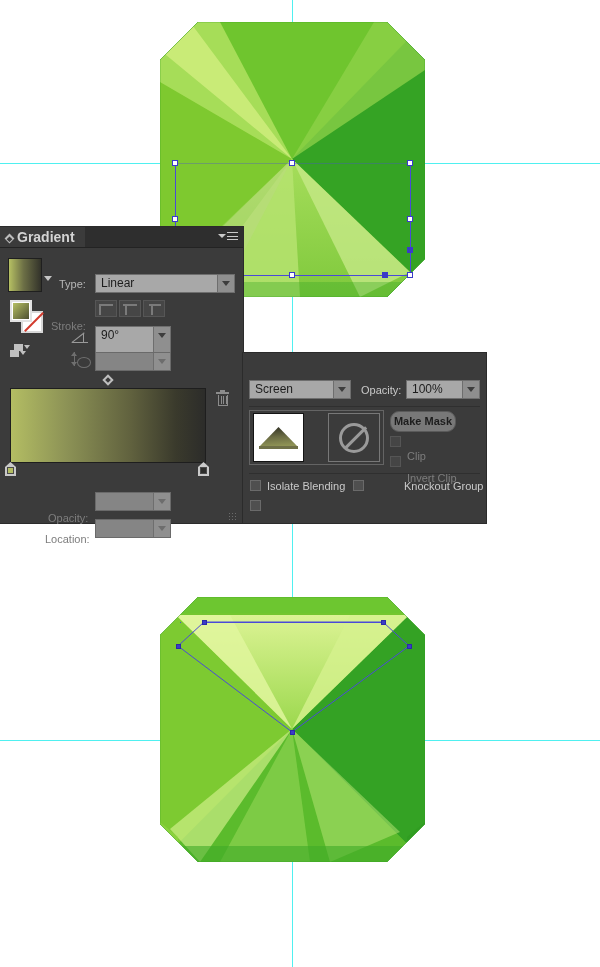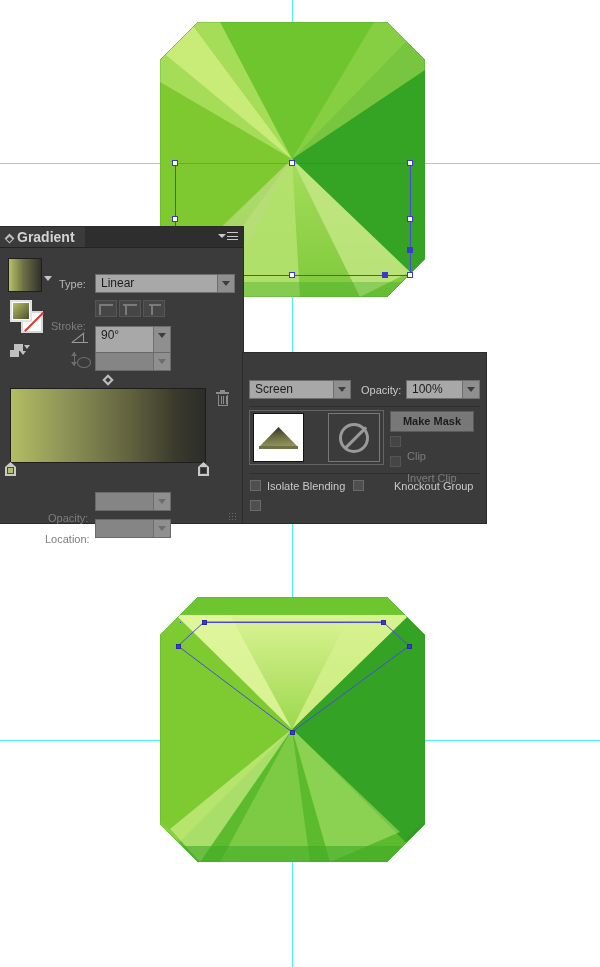--- a/index.html
+++ b/index.html
@@ -403,33 +403,33 @@
         </defs>
         <rect width="49" height="47" fill="#ffffff"></rect>
         <polygon points="24.5,13 44,33 5,33" fill="url(#thumbg)"></polygon>
         <rect x="5" y="32" width="39" height="3" fill="#6f7047"></rect>
       </svg>
     </div>
     <div class="mask-slot" style="left:85px;top:60px;width:52px;height:49px;">
       <div class="noicon" style="left:10px;top:9px;"></div>
     </div>
 
-    <div class="tbtn" style="left:147px;top:58px;width:84px;height:21px;">
+    <div class="tbtn" style="left:147px;top:58px;width:66px;height:21px;border-radius:9px;">
       <span>Make Mask</span>
     </div>
 
     <div class="cbx dis" style="left:147px;top:83px;"></div>
     <div class="lbl dim" style="position:absolute;left:164px;top:81px;">Clip</div>
 
     <div class="cbx dis" style="left:147px;top:103px;"></div>
     <div class="lbl dim" style="position:absolute;left:164px;top:103px;">Invert Clip</div>
 
     <div class="sep" style="left:6px;top:120px;width:231px;"></div>
 
     <div class="cbx" style="left:7px;top:127px;"></div>
     <div class="lbl" style="position:absolute;left:24px;top:127px;color:#c9c9c9;">Isolate Blending</div>
 
     <div class="cbx" style="left:110px;top:127px;"></div>
-    <div class="lbl" style="position:absolute;left:127px;top:127px;color:#c9c9c9;padding-left:24px;">Knockout Group</div>
+    <div class="lbl" style="position:absolute;left:137px;top:127px;color:#c9c9c9;padding-left:24px;">Knockout Group</div>
 
     <div class="cbx" style="left:7px;top:147px;"></div>
   </div>
 </div>
 
 </body></html>

